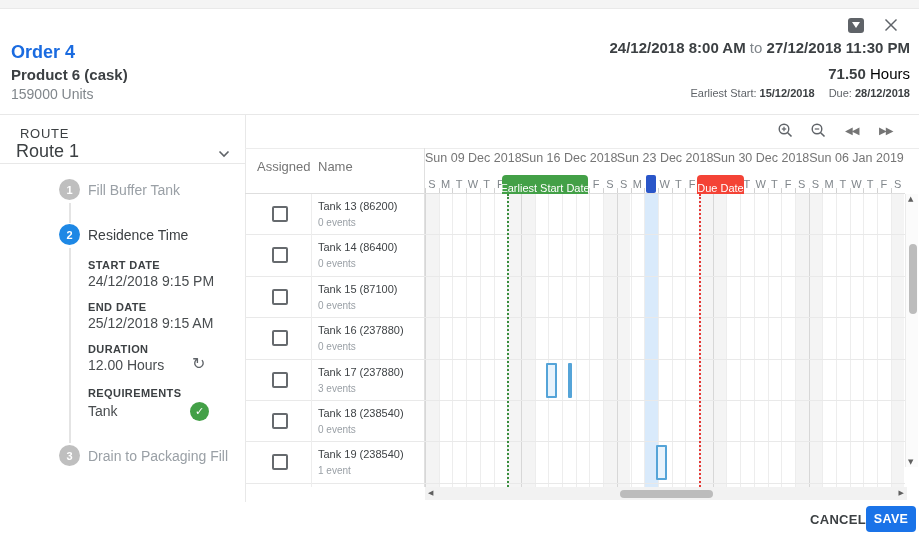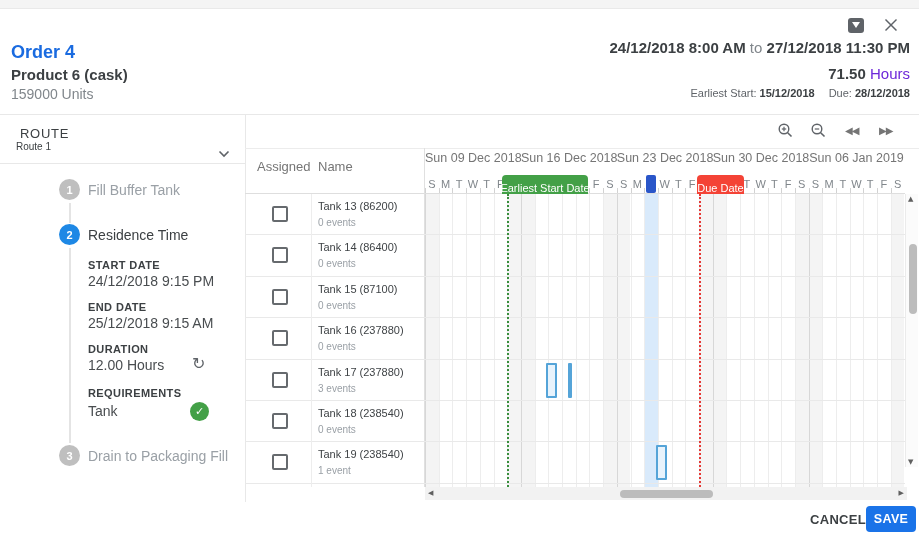--- a/index.html
+++ b/index.html
@@ -19,31 +19,31 @@
   .close-icon { left:883px; top:17px; width:16px; height:16px; cursor:pointer; }
 
   
   .order-title { left:11px; top:42px; font-size:18px; font-weight:bold; color:#1a6be0; }
   .product { left:11px; top:66px; font-size:15px; font-weight:bold; color:#3c4043; }
   .units { left:11px; top:86px; font-size:14px; color:#80868b; }
   .hdr-right { right:9px; top:38px; text-align:right; }
   .range-line { font-size:15px; font-weight:bold; color:#3c4043; line-height:20px; }
   .range-line .sep { font-weight:normal; color:#80868b; }
   .hours-line { margin-top:6px; font-size:15px; font-weight:bold; color:#3c4043; line-height:19px; }
-  .hours-line .unit { font-weight:normal; color:#6d28d9; }
+  .hours-line .unit { font-weight:normal; color:#000000; }
   .small-line { margin-top:3px; font-size:11px; color:#5f6368; line-height:14px; }
   .small-line b { color:#3c4043; }
   .small-line .gap { display:inline-block; width:14px; }
 
   .hdivider { left:0; top:114px; width:919px; height:1px; background:#e8e8e8; }
 
   
   .route-label { left:20px; top:126px; font-size:13px; font-weight:normal; letter-spacing:.7px; color:#3c4043; }
   .route-select { left:16px; top:140px; width:214px; height:20px; cursor:pointer; }
-  .route-value { position:absolute; left:0; top:1px; font-size:10px; color:#3c4043; }
+  .route-value { position:absolute; left:0; top:1px; font-size:18px; color:#3c4043; }
   .route-chevron { position:absolute; right:0; top:4px; }
   .route-divider { left:0; top:163px; width:245px; height:1px; background:#e8e8e8; }
   .sidebar-border { left:245px; top:114px; width:1px; height:388px; background:#e8e8e8; }
 
   .step-circle { width:21px; height:21px; border-radius:50%; color:#fff; font-size:11px; font-weight:bold;
     display:flex; align-items:center; justify-content:center; }
   .step-circle.inactive { background:#bfbfbf; }
   .step-circle.active { background:#1e88e5; }
   .step-label { font-size:14px; }
   .step-label.inactive { color:#9aa0a6; }

